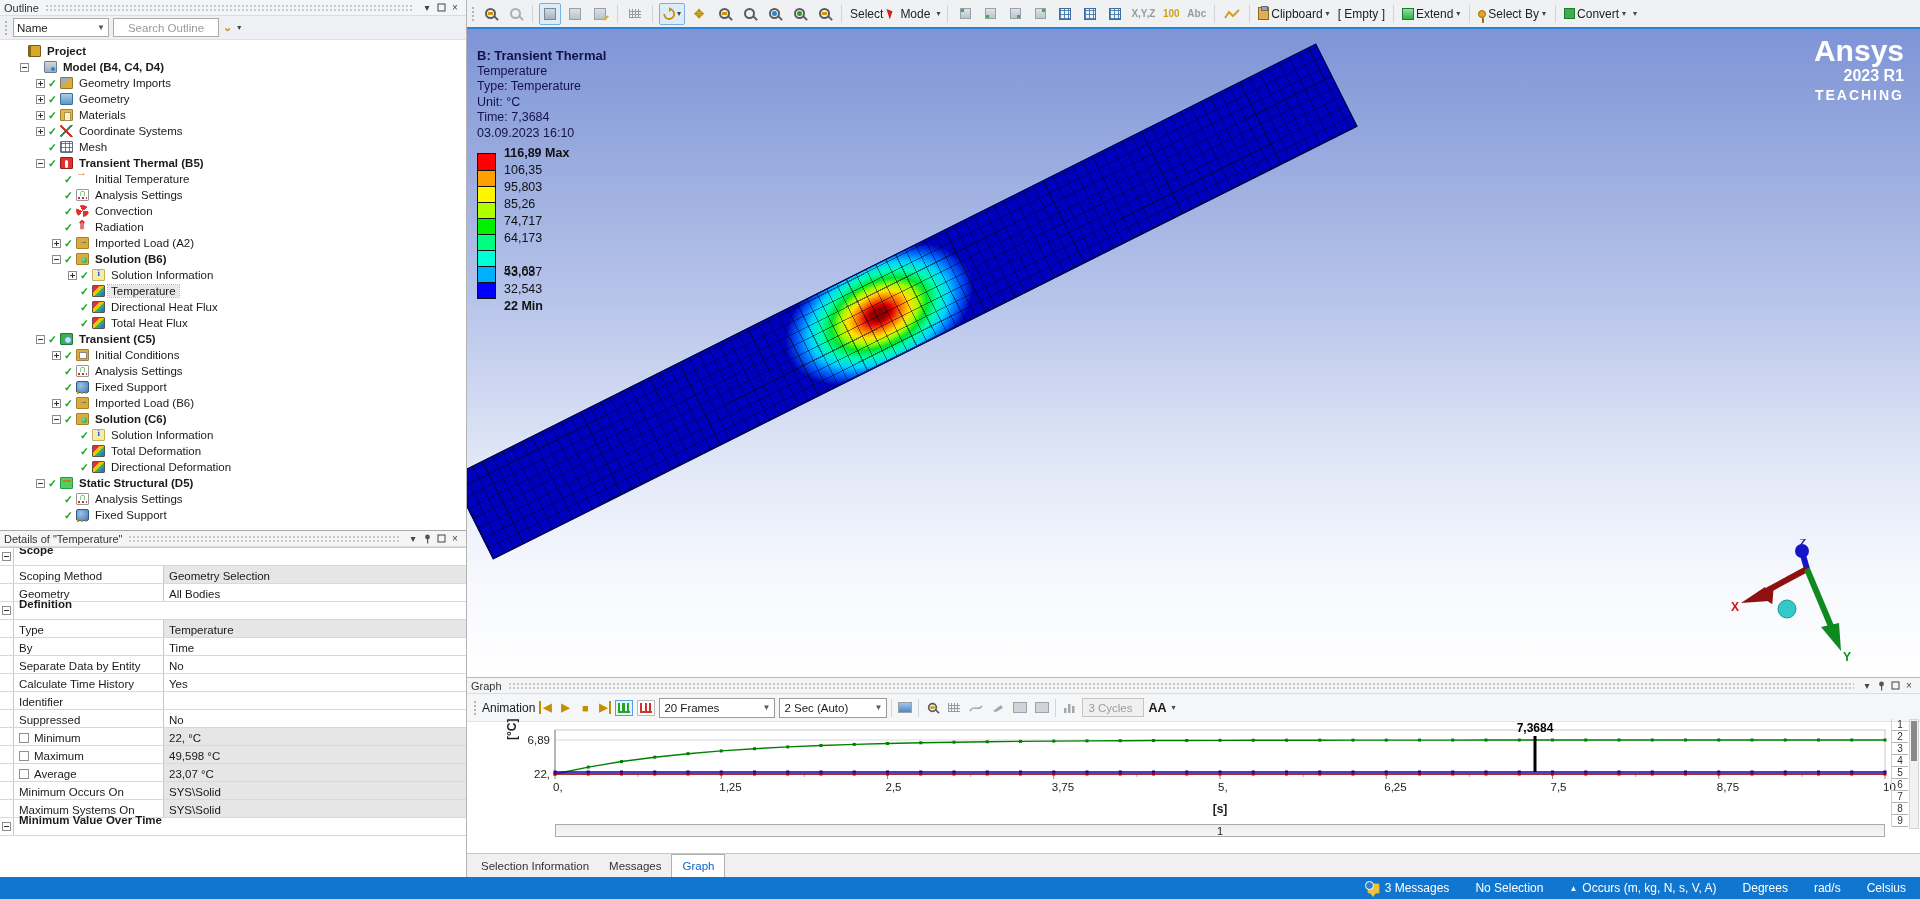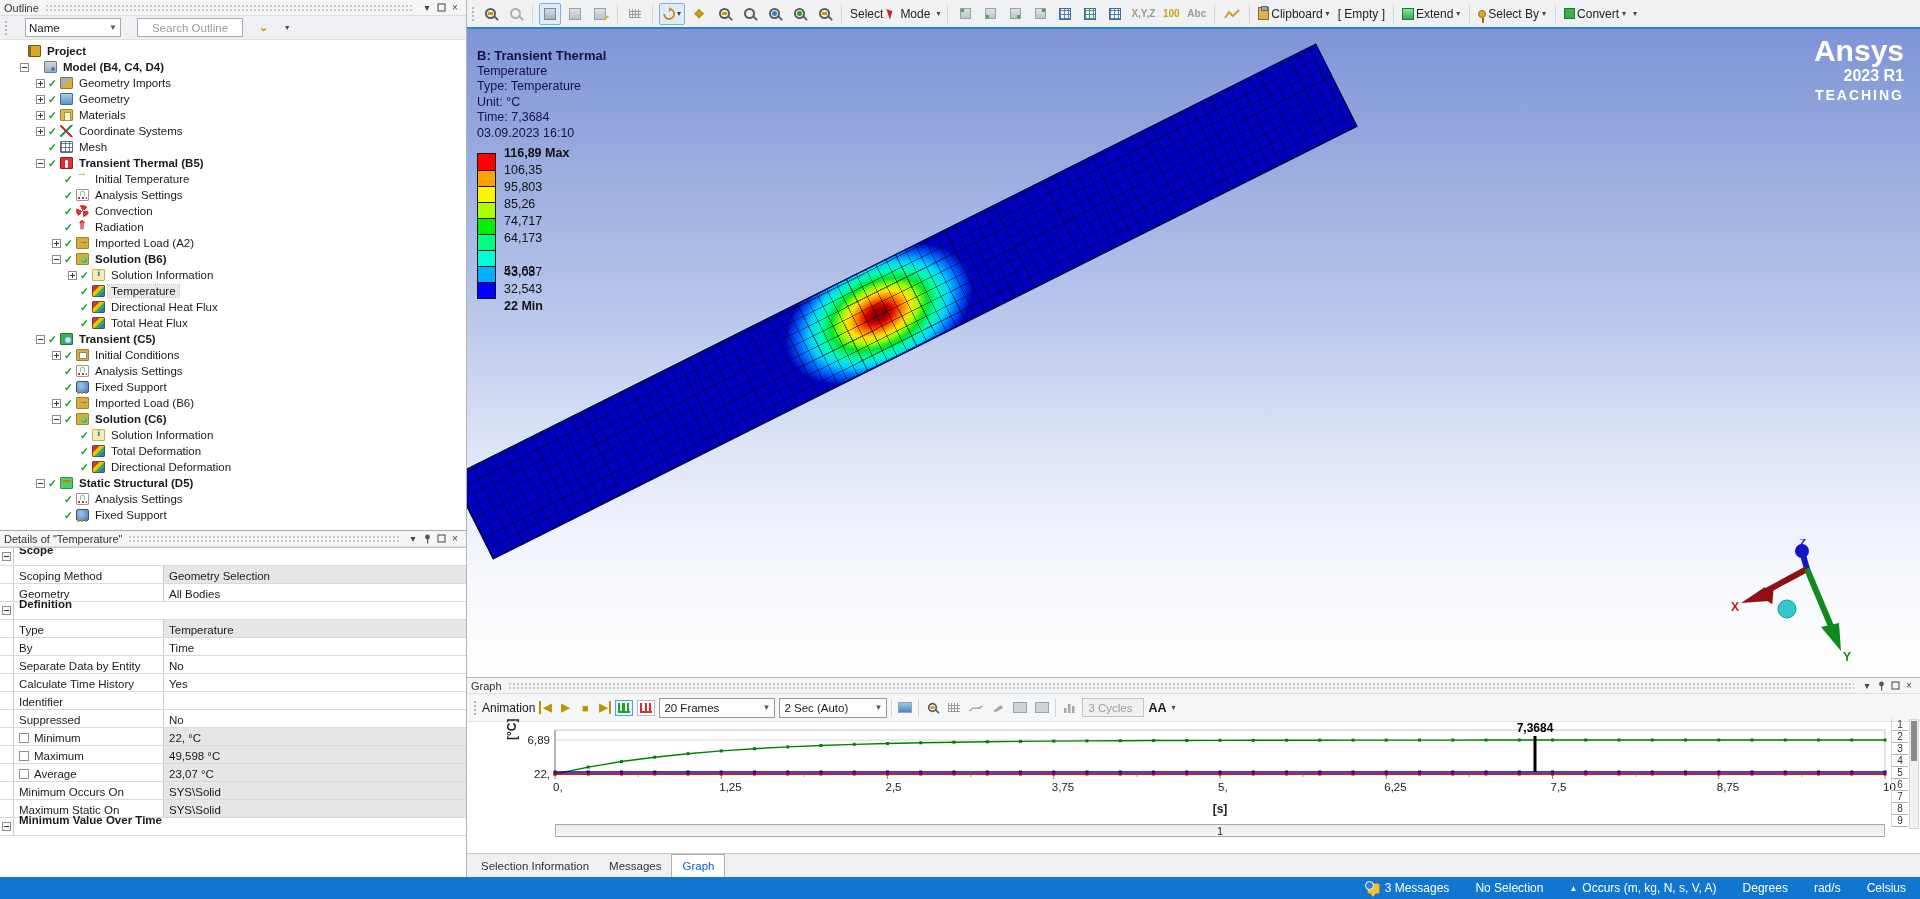--- a/index.html
+++ b/index.html
@@ -13,21 +13,21 @@
   .panel-header .dots { flex:1; height:7px; margin:0 6px;
     background-image:radial-gradient(#c9c9c9 1px, transparent 1px);
     background-size:4px 4px; background-position:0 0; }
   .hdr-btn { width:14px; height:12px; display:flex; align-items:center; justify-content:center;
     color:#444; font-size:10px; cursor:default; }
 
   
   #outline-panel { left:0; top:0; width:467px; height:530px; background:#fff;
     border-right:1px solid #b3b3b3; }
   #outline-filter { height:24px; background:#eef0f3; display:flex; align-items:center;
-    gap:16px; padding:0 4px; border-bottom:1px solid #e0e0e0; }
+    gap:4px; padding:0 4px; border-bottom:1px solid #e0e0e0; }
   .grip { width:5px; height:16px; background-image:radial-gradient(#b5b5b5 1px, transparent 1px);
     background-size:4px 4px; }
   .combo { height:19px; background:#fff; border:1px solid #ababab; display:flex;
     align-items:center; font-size:11.5px; padding:0 3px; }
   .combo .car { margin-left:auto; font-size:8px; color:#555; padding-left:6px; }
   #name-combo { width:96px; }
   #search-outline { width:106px; height:19px; border:1px solid #ababab; font-size:11.5px;
     padding:8px 4px; font-family:"Liberation Sans",sans-serif; color:#333;text-align:center; }
   #search-outline::placeholder { color:#9a9a9a; }
   .gold-chev { color:#c79400; font-weight:bold; font-size:11px; }
@@ -520,21 +520,21 @@
         <span class="dlabel"><span class="cbx"></span>Average</span>
         <span class="dvalue shaded">23,07 °C</span>
       </div>
       <div class="drow">
         <span class="dgut"></span>
         <span class="dlabel">Minimum Occurs On</span>
         <span class="dvalue shaded">SYS\Solid</span>
       </div>
       <div class="drow">
         <span class="dgut"></span>
-        <span class="dlabel">Maximum Static On</span>
+        <span class="dlabel">Maximum Systems On</span>
         <span class="dvalue shaded">SYS\Solid</span>
       </div>
       <div class="drow section">
         <span class="dgut">
           <span class="xb" style="margin:0;"></span>
         </span>
         <span class="dsec">Minimum Value Over Time</span>
       </div>
     </div>
 </div>

